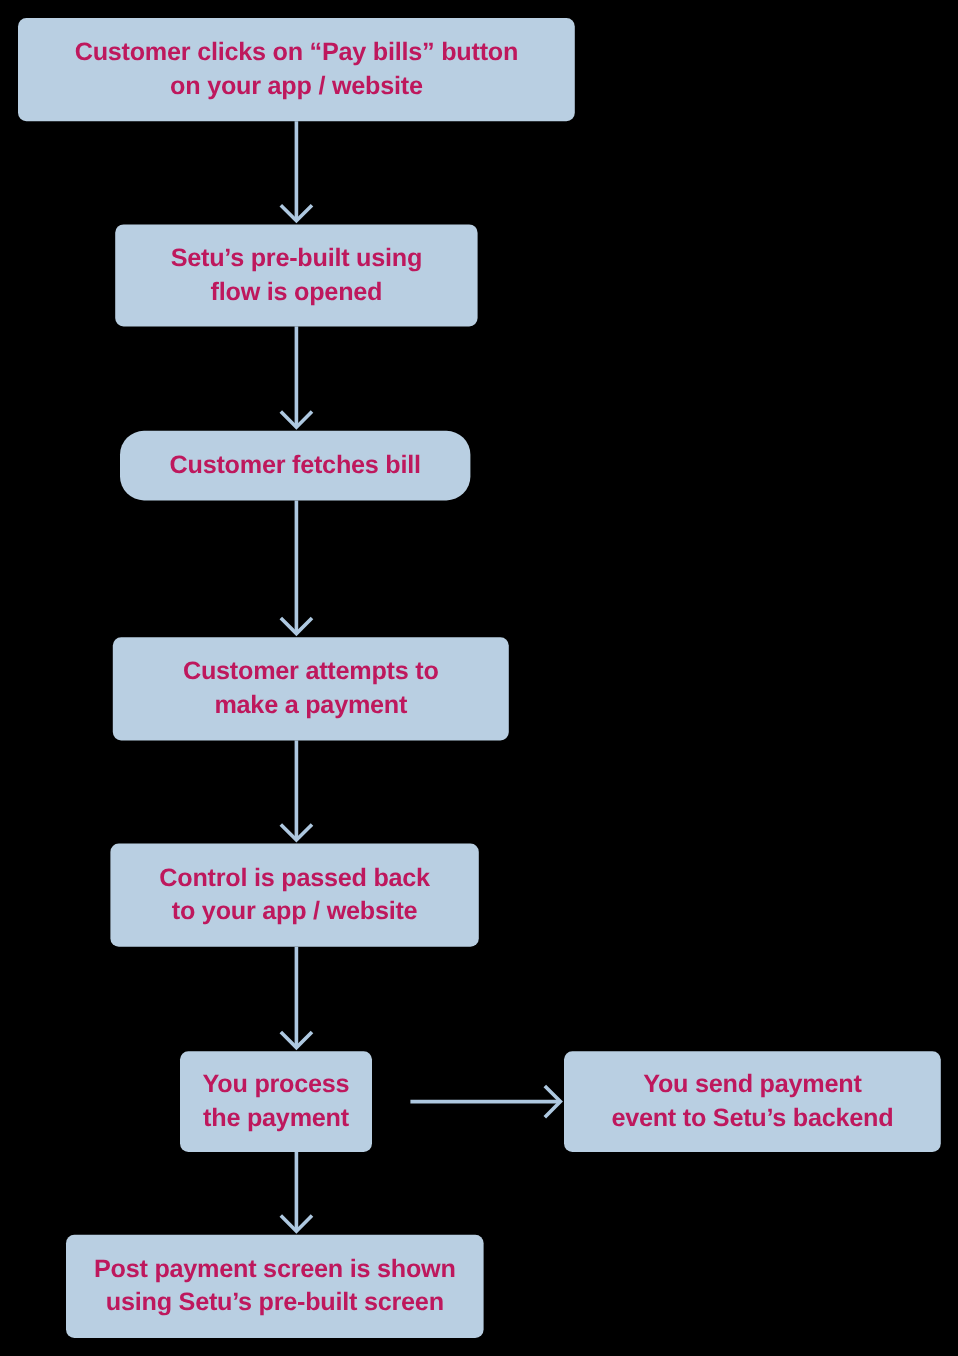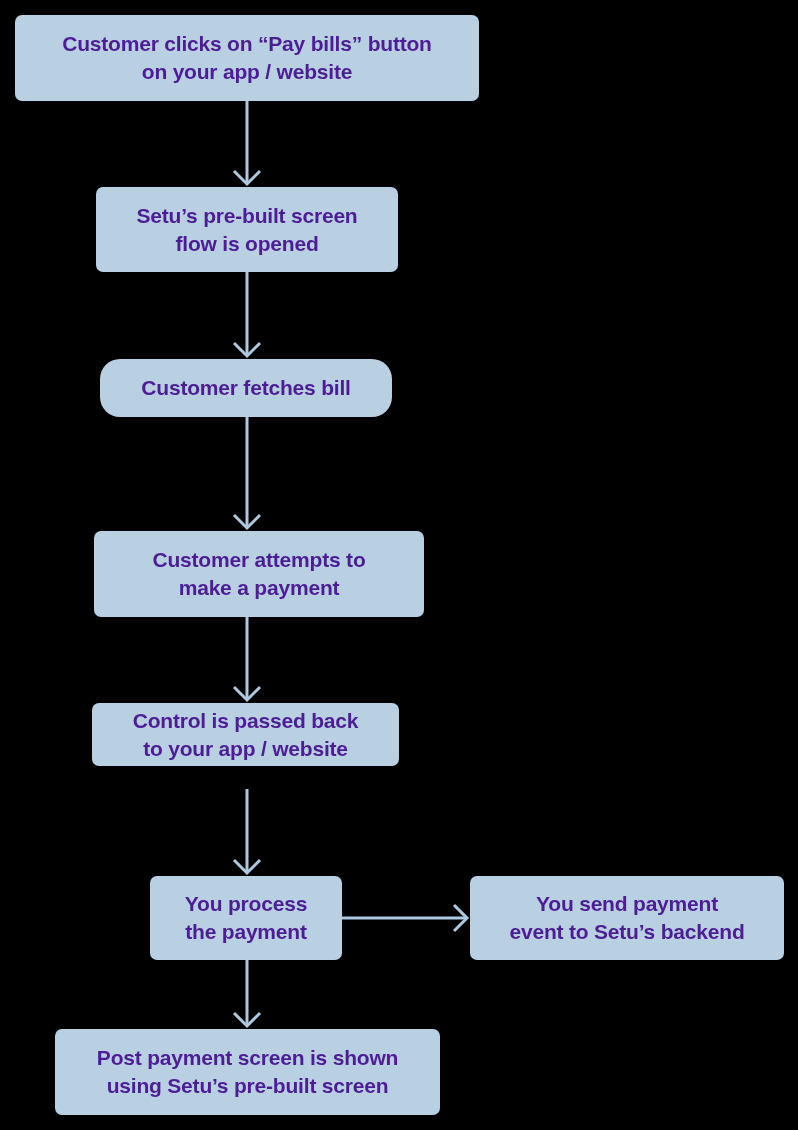--- a/index.html
+++ b/index.html
@@ -21,21 +21,21 @@
   }
   .node {
     position: absolute;
     box-sizing: border-box;
     background: #b9cfe2;
     border-radius: 7px;
     display: flex;
     align-items: center;
     justify-content: center;
     text-align: center;
-    color: #4c1d95;
+    color: #be185d;
     font-weight: bold;
     font-size: 21px;
     line-height: 28px;
     letter-spacing: -0.2px;
     padding: 4px 14px;
     white-space: pre-line;
     -webkit-font-smoothing: antialiased;
   }
   .node-label {
     display: block;
@@ -105,46 +105,46 @@
       <polyline class="conn-head" points="234,1013 247,1026 260,1013"></polyline>
     </g>
   </svg>
 
   <div class="node" style="left:15px; top:15px; width:464px; height:86px;">
     <span class="node-label">Customer clicks on “Pay bills” button
 on your app / website</span>
   </div>
 
   <div class="node" style="left:96px; top:187px; width:302px; height:85px;">
-    <span class="node-label">Setu’s pre-built screen
+    <span class="node-label">Setu’s pre-built using
 flow is opened</span>
   </div>
 
   <div class="node" style="left:100px; top:359px; width:292px; height:58px;border-radius:20px;">
     <span class="node-label">Customer fetches bill</span>
   </div>
 
   <div class="node" style="left:94px; top:531px; width:330px; height:86px;">
     <span class="node-label">Customer attempts to
 make a payment</span>
   </div>
 
-  <div class="node" style="left:92px; top:703px; width:307px; height:63px;">
+  <div class="node" style="left:92px; top:703px; width:307px; height:86px;">
     <span class="node-label">Control is passed back
 to your app / website</span>
   </div>
 
-  <div class="node" style="left:150px; top:876px; width:192px; height:84px;">
+  <div class="node" style="left:150px; top:876px; width:160px; height:84px;">
     <span class="node-label">You process
 the payment</span>
   </div>
 
   <div class="node" style="left:470px; top:876px; width:314px; height:84px;">
     <span class="node-label">You send payment
 event to Setu’s backend</span>
   </div>
 
-  <div class="node" style="left:55px; top:1029px; width:385px; height:86px;">
+  <div class="node" style="left:55px; top:1029px; width:348px; height:86px;">
     <span class="node-label">Post payment screen is shown
 using Setu’s pre-built screen</span>
   </div>
 
 </div>
 
 </body></html>

